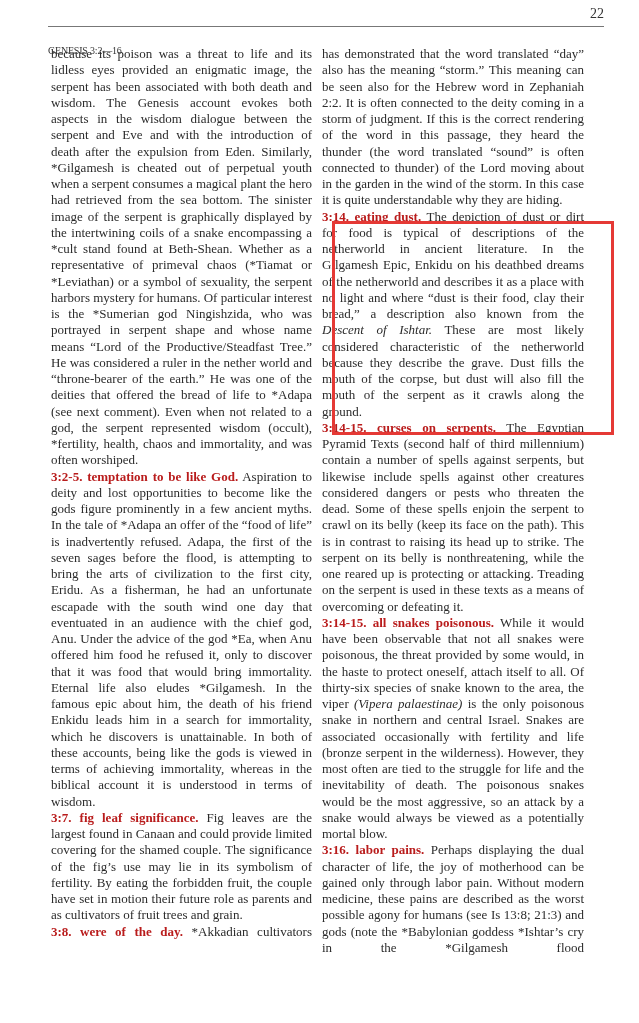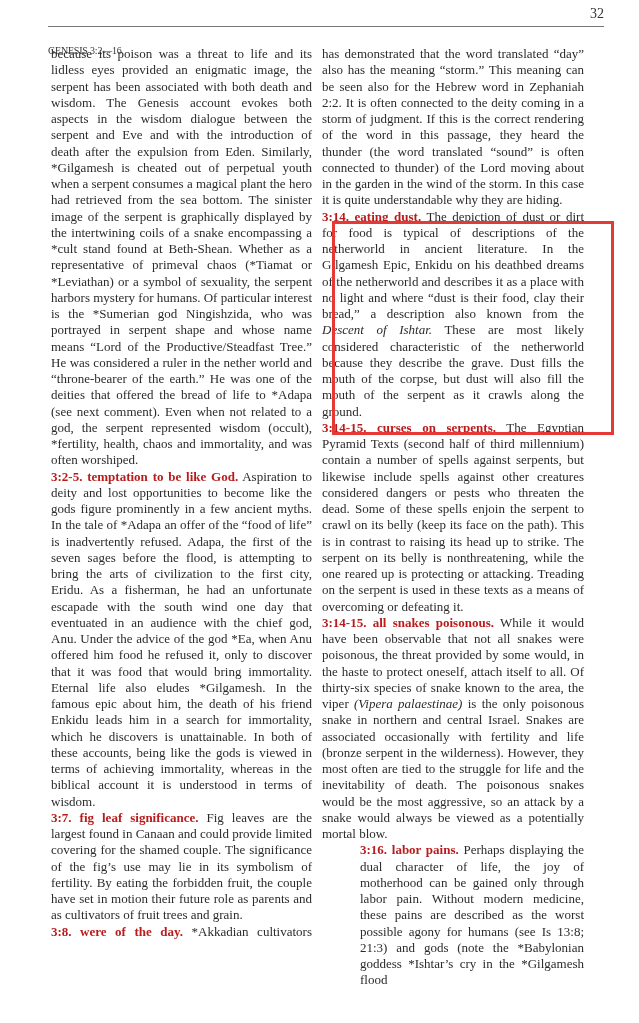--- a/index.html
+++ b/index.html
@@ -17,31 +17,31 @@
   .lemma { font-weight: bold; color: #b91c1c; }
   i { }
   .highlight { position: absolute; left: 332px; top: 221px; width: 276px; height: 208px;
                border: 3px solid #e53935; box-sizing: content-box; pointer-events: none; }
 </style>
 </head>
 <body>
 
 <div class="header">
   <span class="running-head">GENESIS 3:2—16</span>
-  <span class="page-num">32</span>
+  <span class="page-num">22</span>
 </div>
 
 <div class="col left">
   <p>because its poison was a threat to life and its lidless eyes provided an enigmatic image, the serpent has been associated with both death and wisdom. The Genesis account evokes both aspects in the wisdom dialogue between the serpent and Eve and with the introduction of death after the expulsion from Eden. Similarly, *Gilgamesh is cheated out of perpetual youth when a serpent consumes a magical plant the hero had retrieved from the sea bottom. The sinister image of the serpent is graphically displayed by the intertwining coils of a snake encompassing a *cult stand found at Beth-Shean. Whether as a representative of primeval chaos (*Tiamat or *Leviathan) or a symbol of sexuality, the serpent harbors mystery for humans. Of particular interest is the *Sumerian god Ningishzida, who was portrayed in serpent shape and whose name means “Lord of the Productive/Steadfast Tree.” He was considered a ruler in the nether world and “throne-bearer of the earth.” He was one of the deities that offered the bread of life to *Adapa (see next comment). Even when not related to a god, the serpent represented wisdom (occult), *fertility, health, chaos and immortality, and was often worshiped.</p>
   <p><span class="lemma">3:2-5. temptation to be like God.</span><span> Aspiration to deity and lost opportunities to become like the gods figure prominently in a few ancient myths. In the tale of *Adapa an offer of the “food of life” is inadvertently refused. Adapa, the first of the seven sages before the flood, is attempting to bring the arts of civilization to the first city, Eridu. As a fisherman, he had an unfortunate escapade with the south wind one day that eventuated in an audience with the chief god, Anu. Under the advice of the god *Ea, when Anu offered him food he refused it, only to discover that it was food that would bring immortality. Eternal life also eludes *Gilgamesh. In the famous epic about him, the death of his friend Enkidu leads him in a search for immortality, which he discovers is unattainable. In both of these accounts, being like the gods is viewed in terms of achieving immortality, whereas in the biblical account it is understood in terms of wisdom.</span></p>
   <p><span class="lemma">3:7. fig leaf significance.</span><span> Fig leaves are the largest found in Canaan and could provide limited covering for the shamed couple. The significance of the fig’s use may lie in its symbolism of fertility. By eating the forbidden fruit, the couple have set in motion their future role as parents and as cultivators of fruit trees and grain.</span></p>
   <p style="text-align:justify; text-align-last: justify;"><span class="lemma">3:8. were of the day.</span><span> *Akkadian cultivators</span></p>
 </div>
 
 <div class="col right">
   <p>has demonstrated that the word translated “day” also has the meaning “storm.” This meaning can be seen also for the Hebrew word in Zephaniah 2:2. It is often connected to the deity coming in a storm of judgment. If this is the correct rendering of the word in this passage, they heard the thunder (the word translated “sound” is often connected to thunder) of the Lord moving about in the garden in the wind of the storm. In this case it is quite understandable why they are hiding.</p>
   <p><span class="lemma">3:14. eating dust.</span><span> The depiction of dust or dirt for food is typical of descriptions of the netherworld in ancient literature. In the Gilgamesh Epic, Enkidu on his deathbed dreams of the netherworld and describes it as a place with no light and where “dust is their food, clay their bread,” a description also known from the </span><i>Descent of Ishtar.</i><span> These are most likely considered characteristic of the netherworld because they describe the grave. Dust fills the mouth of the corpse, but dust will also fill the mouth of the serpent as it crawls along the ground.</span></p>
   <p><span class="lemma">3:14-15. curses on serpents.</span><span> The Egyptian Pyramid Texts (second half of third millennium) contain a number of spells against serpents, but likewise include spells against other creatures considered dangers or pests who threaten the dead. Some of these spells enjoin the serpent to crawl on its belly (keep its face on the path). This is in contrast to raising its head up to strike. The serpent on its belly is nonthreatening, while the one reared up is protecting or attacking. Treading on the serpent is used in these texts as a means of overcoming or defeating it.</span></p>
   <p><span class="lemma">3:14-15. all snakes poisonous.</span><span> While it would have been observable that not all snakes were poisonous, the threat provided by some would, in the haste to protect oneself, attach itself to all. Of thirty-six species of snake known to the area, the viper </span><i>(Vipera palaestinae)</i><span> is the only poisonous snake in northern and central Israel. Snakes are associated occasionally with fertility and life (bronze serpent in the wilderness). However, they most often are tied to the struggle for life and the inevitability of death. The poisonous snakes would be the most aggressive, so an attack by a snake would always be viewed as a potentially mortal blow.</span></p>
-  <p style="text-align-last: justify; margin-left: 38px;"><span class="lemma">3:16. labor pains.</span><span> Perhaps displaying the dual character of life, the joy of motherhood can be gained only through labor pain. Without modern medicine, these pains are described as the worst possible agony for humans (see Is 13:8; 21:3) and gods (note the *Babylonian goddess *Ishtar’s cry in the *Gilgamesh flood</span></p>
+  <p style="text-align-last: justify;"><span class="lemma">3:16. labor pains.</span><span> Perhaps displaying the dual character of life, the joy of motherhood can be gained only through labor pain. Without modern medicine, these pains are described as the worst possible agony for humans (see Is 13:8; 21:3) and gods (note the *Babylonian goddess *Ishtar’s cry in the *Gilgamesh flood</span></p>
 </div>
 
 <div class="highlight" style="border-color: rgb(229, 57, 53);"></div>
 
 </body></html>

